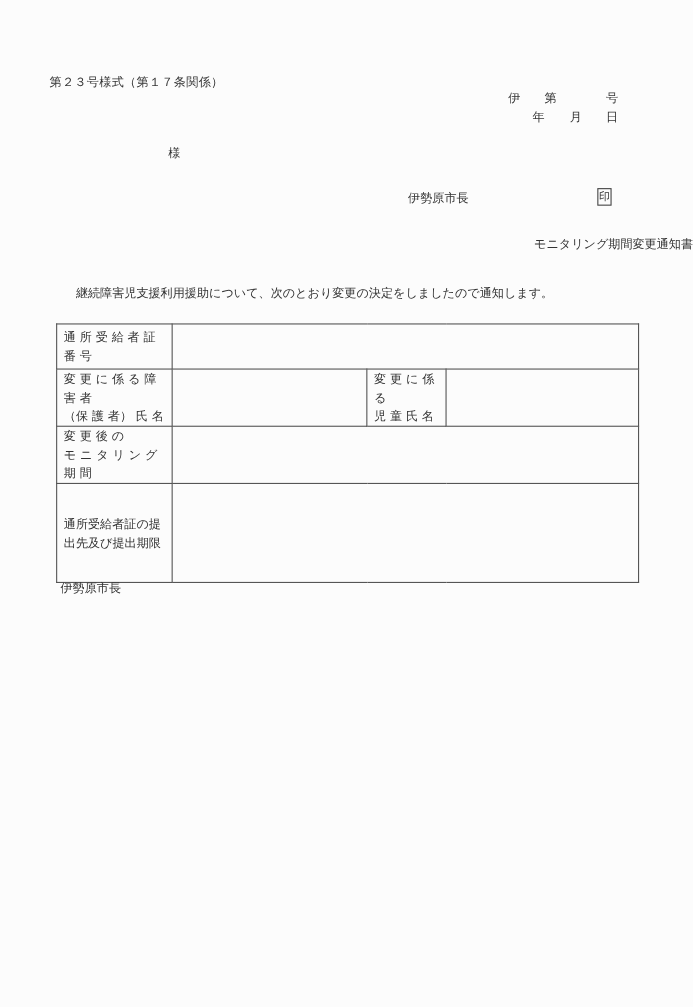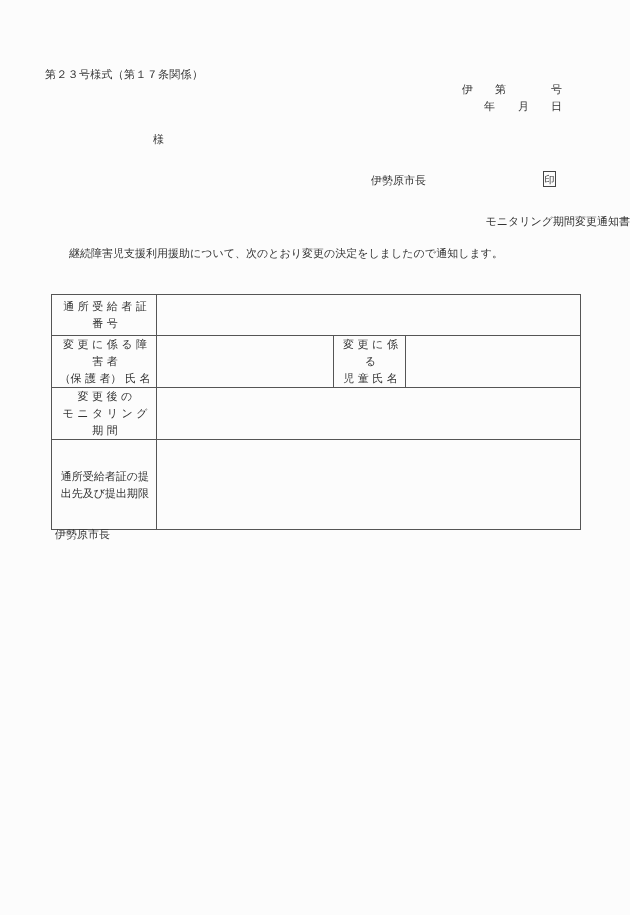--- a/index.html
+++ b/index.html
@@ -32,42 +32,42 @@
       left: 543px; top: 171px;
       width: 13px; height: 16px;
       border: 1px solid #444;
       font-size: 10px;
       line-height: 16px;
       text-align: center;
       box-sizing: border-box;
     }
 
     .title { left: 0; width: 630px; top: 214px; text-align: right; font-size: 11px; }
-    .body-text { left: 69px; top: 246px; font-size: 11px; }
+    .body-text { left: 69px; top: 259px; font-size: 11px; }
 
     table.form {
       position: absolute;
       left: 51px;
       top: 294px;
       width: 529px;
       border-collapse: collapse;
       table-layout: fixed;
     }
     table.form td {
       border: 1px solid #555;
       padding: 0;
       vertical-align: middle;
       font-size: 11px;
       line-height: 17px;
     }
     .lbl {
       padding: 0 4px 0 6px !important;
       color: #333;
     }
-    .lbl .line { display: block; text-align: center; }
+    .lbl .line { display: block; }
     .justify { display: flex; justify-content: space-between; }
     .r1 td { height: 40px; }
     .r2 td { height: 40px; }
     .r3 td { height: 40px; margin-top: 45px; }
     .r4 td { height: 89px; }
 
     .contact { left: 55px; top: 527px; font-size: 11px; }
   </style>
 </head>
 <body>

